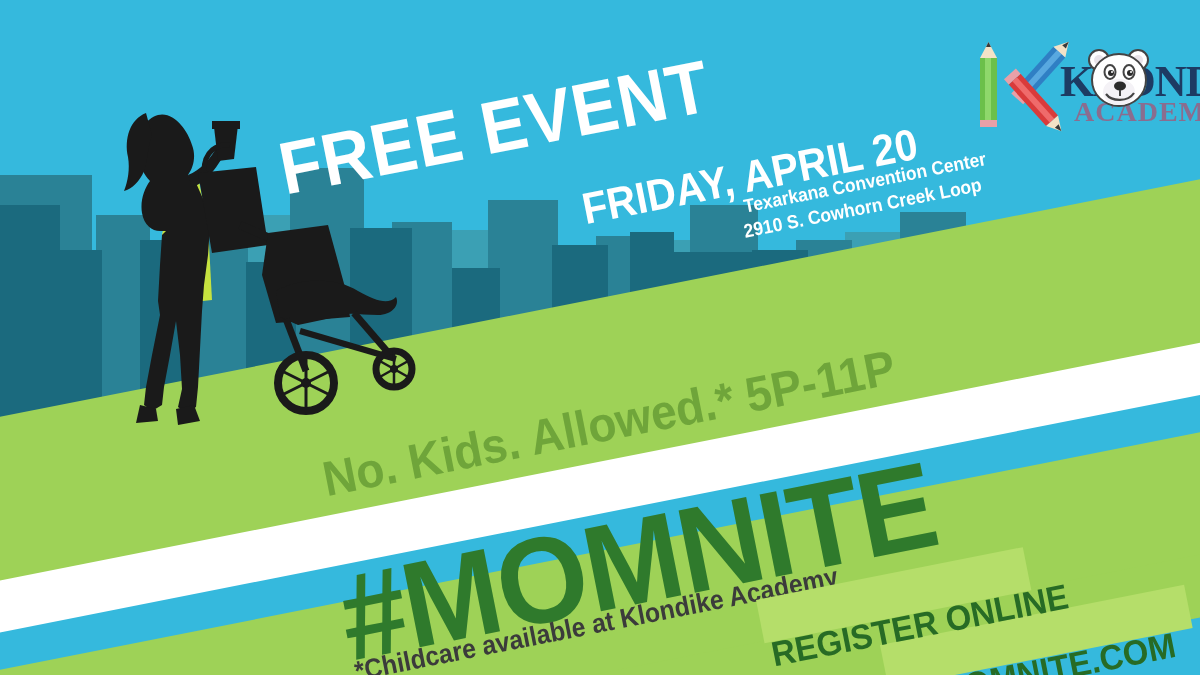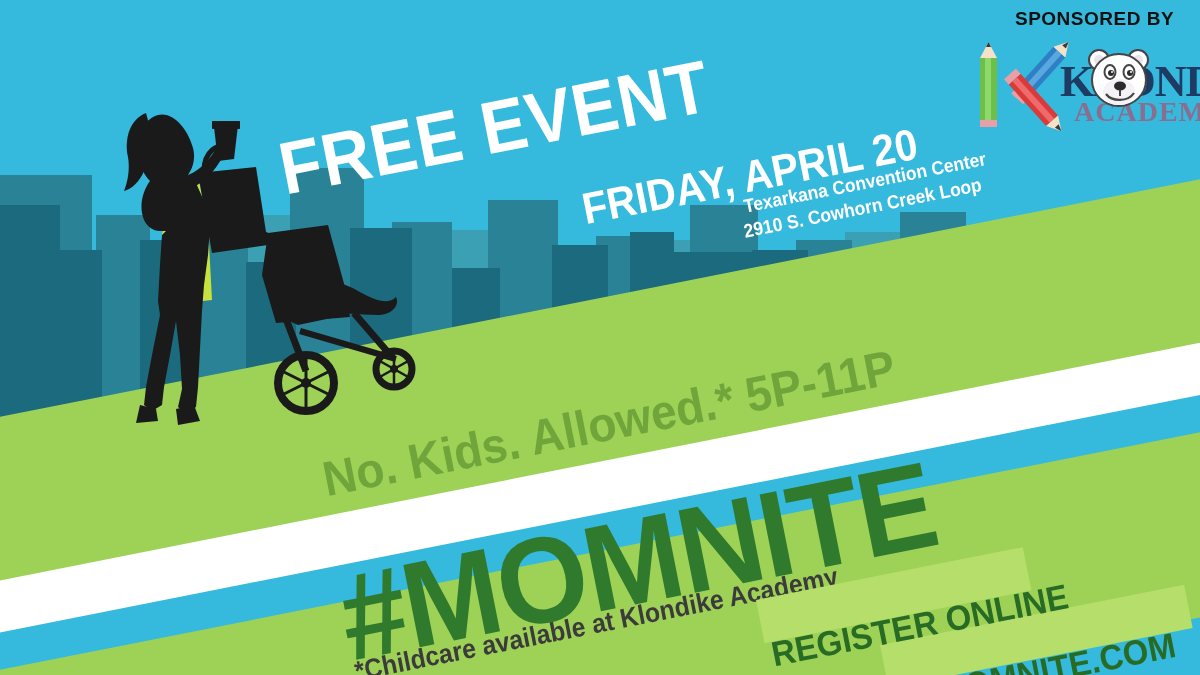--- a/index.html
+++ b/index.html
@@ -227,21 +227,20 @@
   <div class="rot momnite">#MOMNITE</div>
 
   <div class="rot childcare">*Childcare available at Klondike Academy</div>
 
   <div class="reg-strip reg1"></div>
   <div class="reg-strip reg2"></div>
 
   <div class="rot reg-text reg-t1">REGISTER ONLINE</div>
   <div class="rot reg-text reg-t2">@ MOMNITE.COM</div>
 
-  <div class="sponsor-by">SPONSORED BY</div>
 
   <div class="logo">
 
     <svg class="logo-k" viewBox="0 0 118 96">
 
       <g>
         <rect x="18" y="20" width="17" height="62" fill="#6cc04a"></rect>
         <rect x="23" y="20" width="6" height="62" fill="#8fd86b"></rect>
         <polygon points="18,20 26.5,4 35,20" fill="#f3e2c7"></polygon>
         <polygon points="24,9 26.5,4 29,9" fill="#3a3a3a"></polygon>

